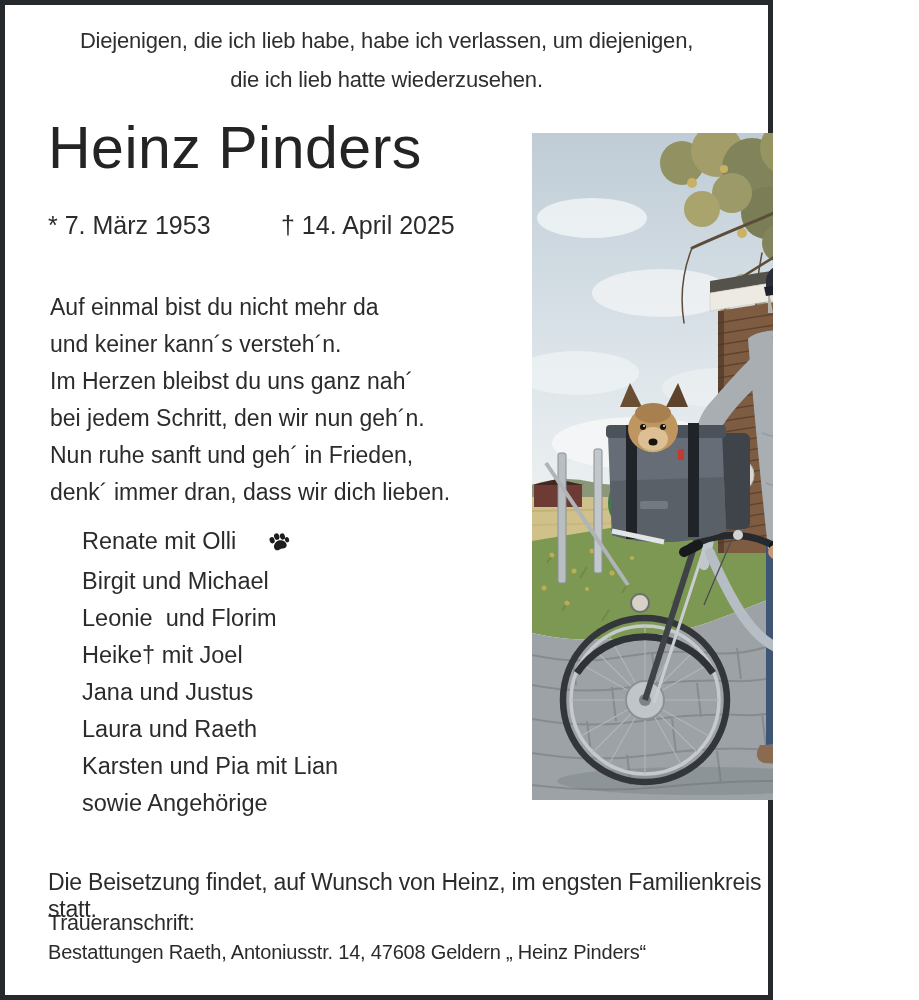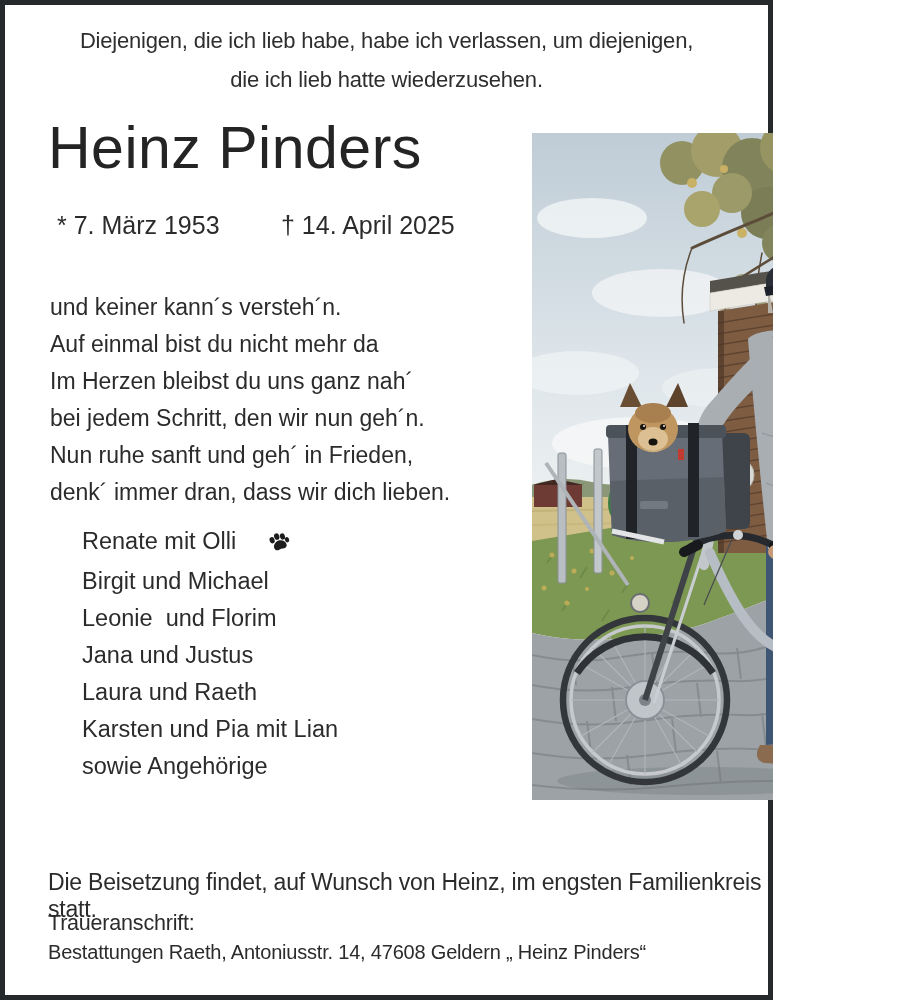--- a/index.html
+++ b/index.html
@@ -5,21 +5,21 @@
   html,body{margin:0;padding:0;background:#fff;}
   .page{
     position:relative;width:773px;height:1000px;background:#ffffff;
     font-family:"Liberation Sans",sans-serif;color:#2b2b2b;overflow:hidden;
   }
   .frame{position:absolute;inset:0;border:5px solid #26292c;box-sizing:border-box;pointer-events:none;}
   .quote{position:absolute;top:21px;left:10px;right:10px;text-align:center;
          font-size:22px;line-height:39px;color:#2e2e2e;letter-spacing:-0.2px;}
   .name{position:absolute;left:48px;top:116px;font-size:59px;line-height:64px;color:#242424;letter-spacing:0.5px;}
   .dates{position:absolute;left:48px;top:211px;font-size:25px;color:#2b2b2b;width:460px;height:32px;}
-  .dates .birth{position:absolute;left:9px;top:0;}
+  .dates .birth{position:absolute;left:0;top:0;}
   .dates .death{position:absolute;left:233px;top:0;}
   .poem{position:absolute;left:50px;top:289px;font-size:23px;line-height:37px;color:#2b2b2b;}
   .mourners{position:absolute;left:50px;top:523px;font-size:23.5px;line-height:37px;color:#2b2b2b;}
   .mourners .row span{white-space:pre-wrap;margin-left:32px;}
   .paw{display:inline-block;vertical-align:-3px;margin-left:8px;}
   .sup-dagger{font-size:0.72em;position:relative;top:-0.45em;}
   .funeral{position:absolute;left:48px;top:869px;font-size:23px;letter-spacing:-0.2px;color:#2b2b2b;}
   .addr-label{position:absolute;left:48px;top:911px;font-size:21.5px;letter-spacing:-0.2px;}
   .addr{position:absolute;left:48px;top:941px;font-size:20px;letter-spacing:-0.2px;}
   .photo{position:absolute;left:532px;top:133px;width:336px;height:667px;}
@@ -38,42 +38,43 @@
   </div>
 
   <div class="name">Heinz Pinders</div>
 
   <div class="dates">
     <span class="birth">* 7. März 1953</span>
     <span class="death">† 14. April 2025</span>
   </div>
 
   <div class="poem">
+    <div>Auf einmal bist du nicht mehr da</div>
     <div>und keiner kann´s versteh´n.</div>
-    <div>Auf einmal bist du nicht mehr da</div>
     <div>Im Herzen bleibst du uns ganz nah´</div>
     <div>bei jedem Schritt, den wir nun geh´n.</div>
     <div>Nun ruhe sanft und geh´ in Frieden,</div>
     <div>denk´ immer dran, dass wir dich lieben.</div>
   </div>
 
   <div class="mourners">
     <div class="row">
       <span>Renate mit Olli</span><span class="paw"><svg width="22" height="20" viewBox="0 0 22 20">
             <g fill="#1d1d1d" transform="rotate(-18 11 10)">
               <ellipse cx="5" cy="6.2" rx="2.5" ry="3.2"></ellipse>
               <ellipse cx="10.5" cy="4.2" rx="2.6" ry="3.3"></ellipse>
               <ellipse cx="16" cy="5.8" rx="2.5" ry="3.2"></ellipse>
               <ellipse cx="19.3" cy="10.3" rx="2.1" ry="2.7"></ellipse>
               <path d="M11 8.5 C14.5 8.5 17.5 11.5 17.5 14.2 C17.5 16.8 15.2 18.2 12.8 17.3 C11.7 16.9 10.4 16.9 9.3 17.3 C6.9 18.2 4.6 16.8 4.6 14.2 C4.6 11.5 7.5 8.5 11 8.5 Z"></path>
             </g>
           </svg></span>
     </div>
     <div class="row"><span>Birgit und Michael</span></div>
     <div class="row"><span>Leonie  und Florim</span></div>
+    <div class="row"><span>Heike† mit Joel</span></div>
     <div class="row"><span>Jana und Justus</span></div>
     <div class="row"><span>Laura und Raeth</span></div>
     <div class="row"><span>Karsten und Pia mit Lian</span></div>
     <div class="row"><span>sowie Angehörige</span></div>
   </div>
 
   <div class="photo">
     <svg viewBox="0 0 336 667" preserveAspectRatio="none">
       <defs>
         <linearGradient id="skyg" x1="0" y1="0" x2="0" y2="1">

